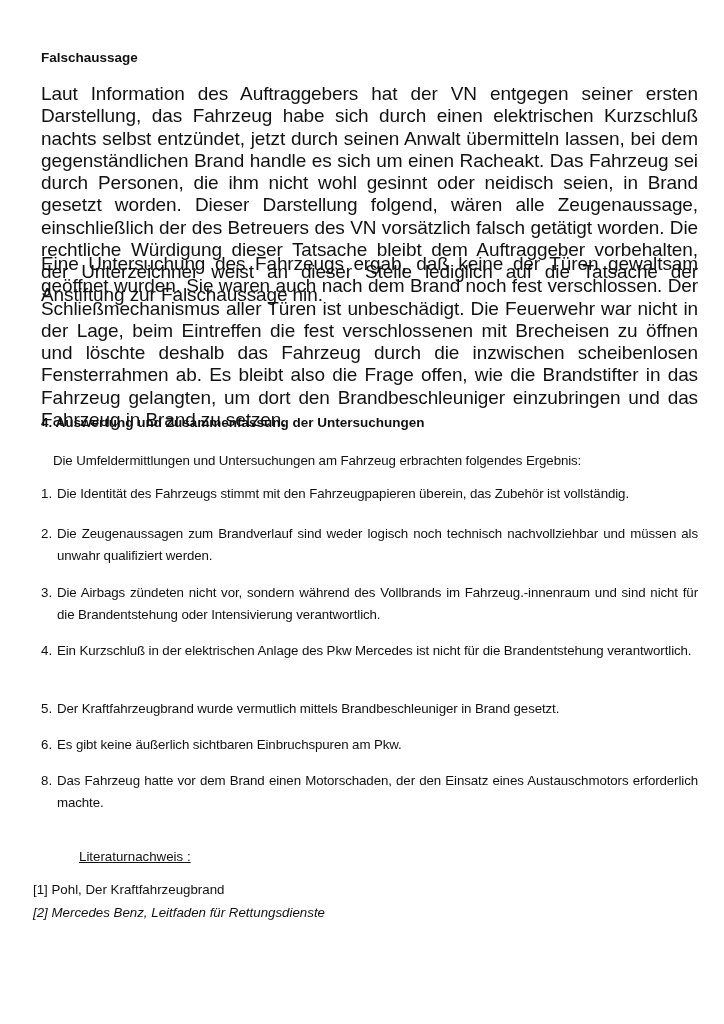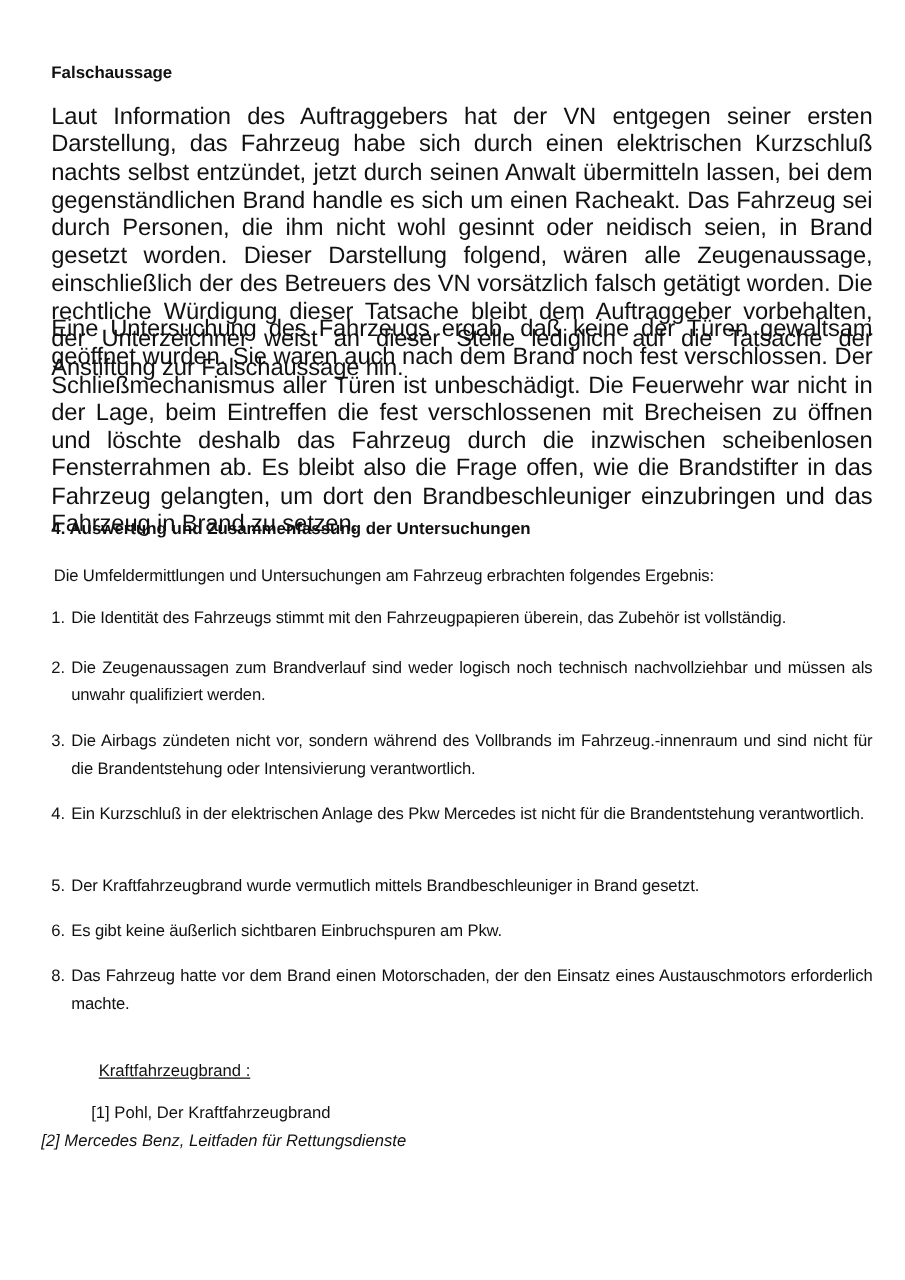--- a/index.html
+++ b/index.html
@@ -2,21 +2,21 @@
 <html><head>
 <meta charset="utf-8">
 <style>
   html, body { margin: 0; padding: 0; background: #ffffff; }
   body { width: 724px; height: 1024px; overflow: hidden; position: relative;
          font-family: "Liberation Sans", sans-serif; color: #111; }
   .page { position: absolute; left: 41px; top: 0; width: 657px; }
   .heading { position: absolute; left: 0; font-weight: bold; font-size: 13.5px; white-space: nowrap; }
   .para { position: absolute; left: 0; width: 657px; font-size: 19px; line-height: 22.3px;
           text-align: justify; letter-spacing: -0.1px; }
-  .single { position: absolute; left: 2px; font-size: 13.3px; white-space: nowrap; letter-spacing: -0.1px; }
+  .single { position: absolute; left: 12px; font-size: 13.3px; white-space: nowrap; letter-spacing: -0.1px; }
   .item { position: absolute; left: 0; width: 657px; font-size: 13.3px; line-height: 22.3px; }
   .item .num { position: absolute; left: 0; top: 0; }
   .item .txt { margin-left: 16px; display: block; text-align: justify; text-align-last: left; letter-spacing: -0.1px; }
   .lit-title { position: absolute; left: 38px; font-size: 13.3px; text-decoration: underline; white-space: nowrap; }
   .ref { position: absolute; left: -8px; font-size: 13.3px; white-space: nowrap; }
 </style>
 </head>
 <body>
 
 <div class="page">
@@ -52,16 +52,16 @@
   </div>
   <div class="item" style="top:734px;">
     <span class="num">6.</span>
     <span class="txt">Es gibt keine äußerlich sichtbaren Einbruchspuren am Pkw.</span>
   </div>
   <div class="item" style="top:770px;">
     <span class="num">8.</span>
     <span class="txt">Das Fahrzeug hatte vor dem Brand einen Motorschaden, der den Einsatz eines Austauschmotors erforderlich machte.</span>
   </div>
 
-  <div class="lit-title" style="top:849px;">Kraftfahrzeugbrand :</div>
-  <div class="ref" style="top:882px;margin-left:40px;">[1] Pohl, Der Kraftfahrzeugbrand</div>
+  <div class="lit-title" style="top:849px;">Literaturnachweis :</div>
+  <div class="ref" style="top:882px;">[1] Pohl, Der Kraftfahrzeugbrand</div>
   <div class="ref" style="top:905px;font-style:italic;">[2] Mercedes Benz, Leitfaden für Rettungsdienste</div>
 </div>
 
 </body></html>

